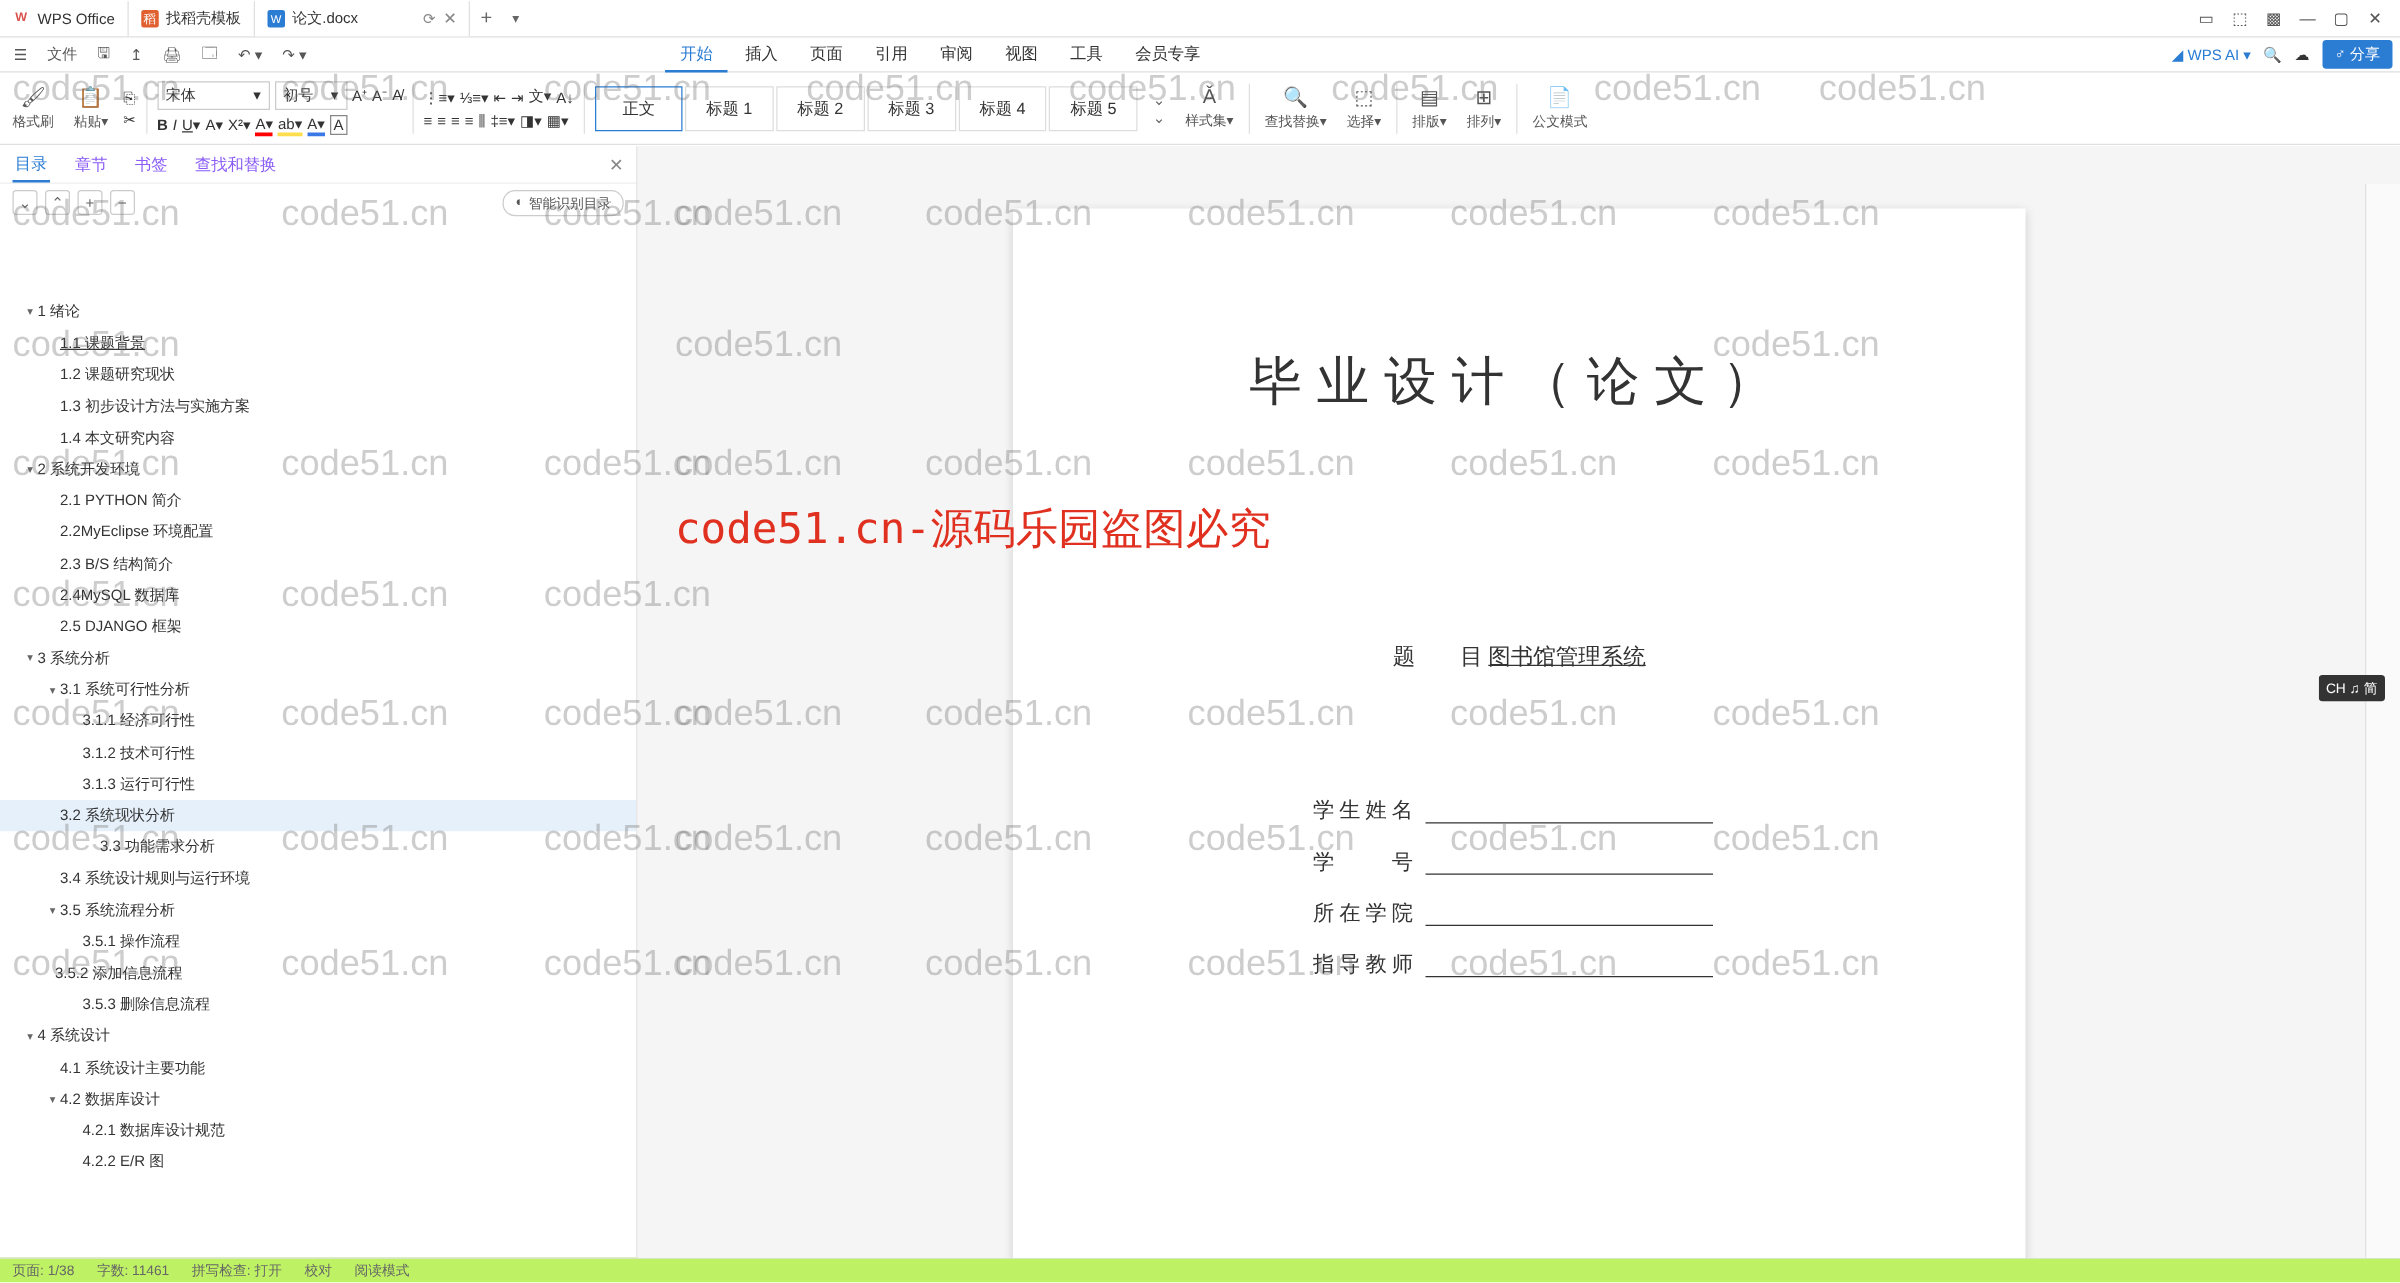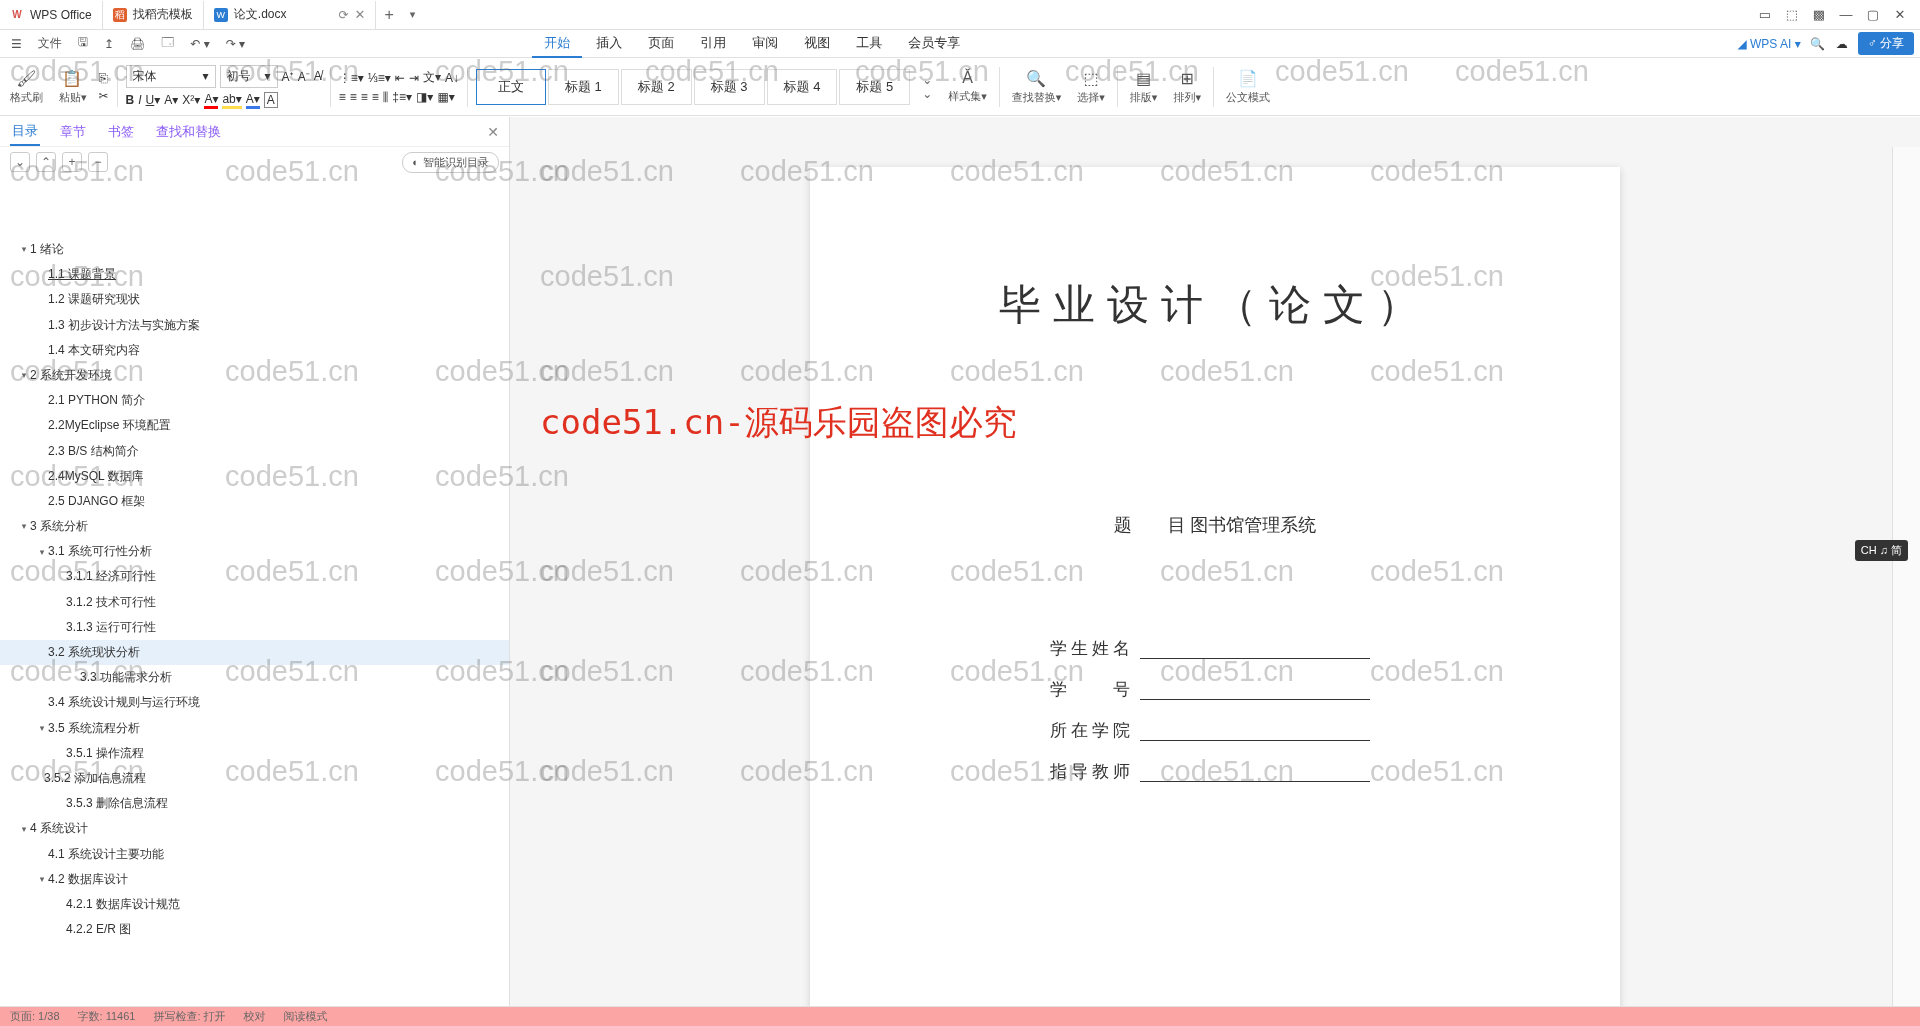--- a/index.html
+++ b/index.html
@@ -43,28 +43,28 @@
 .nt{width:20px;height:20px;border:1px solid #ccc;border-radius:3px;display:flex;align-items:center;justify-content:center;color:#666;font-size:12px;}
 .smart{border:1px solid #ccc;border-radius:10px;padding:2px 9px;font-size:11px;display:flex;align-items:center;gap:4px;color:#555;}
 .outline{flex:1;overflow:auto;padding-top:60px;font-size:12px;color:#333;}
 .oitem{display:flex;align-items:center;padding:3px 6px;cursor:default;line-height:1.6;}
 .oitem.sel{background:#e6f0fa;}
 .oar{width:12px;color:#666;font-size:9px;text-align:center;}
 .main{position:absolute;left:510px;top:117px;right:0;bottom:20px;background:#f5f5f5;overflow:auto;display:flex;justify-content:center;padding-top:50px;}
 .page{width:810px;min-height:900px;background:#fff;box-shadow:0 2px 8px rgba(0,0,0,0.15);padding:70px 100px;position:relative;}
 .doctitle{font-family:"SimSun",serif;font-size:42px;text-align:center;letter-spacing:12px;margin-top:40px;}
 .subj{text-align:center;margin-top:180px;font-family:"SimSun",serif;font-size:18px;}
-.subj .ul{}
+.subj .ul{text-decoration:underline;}
 .fields{margin-top:100px;padding-left:140px;font-family:"SimSun",serif;font-size:17px;}
 .fld{display:flex;align-items:center;margin-bottom:18px;}
 .fld .lab{width:90px;letter-spacing:4px;}
 .fld .line{border-bottom:1px solid #333;width:230px;height:20px;}
 .wm{position:absolute;color:rgba(100,100,100,0.32);font-size:29px;pointer-events:none;font-family:Arial;}
 .redtext{position:absolute;left:540px;top:400px;color:#e03020;font-size:34px;font-family:"SimSun",monospace;font-weight:500;}
-.statusbar{position:absolute;bottom:0;left:0;right:0;height:20px;background:#fca5a5;border-top:1px solid #e0e0e0;display:flex;align-items:center;font-size:11px;color:#666;padding:0 10px;gap:18px;}
+.statusbar{position:absolute;bottom:0;left:0;right:0;height:20px;background:#bef264;border-top:1px solid #e0e0e0;display:flex;align-items:center;font-size:11px;color:#666;padding:0 10px;gap:18px;}
 .ime{position:absolute;right:12px;top:540px;background:#333;color:#fff;padding:3px 6px;border-radius:3px;font-size:11px;}
 .sidestrip{position:absolute;right:0;top:147px;width:28px;bottom:20px;border-left:1px solid #e0e0e0;background:#fafafa;}
 </style>
 </head>
 <body>
 
 <div class="titlebar">
   <div class="tab">
       <span class="tab-icon wps">W</span>
       <span>WPS Office</span>

